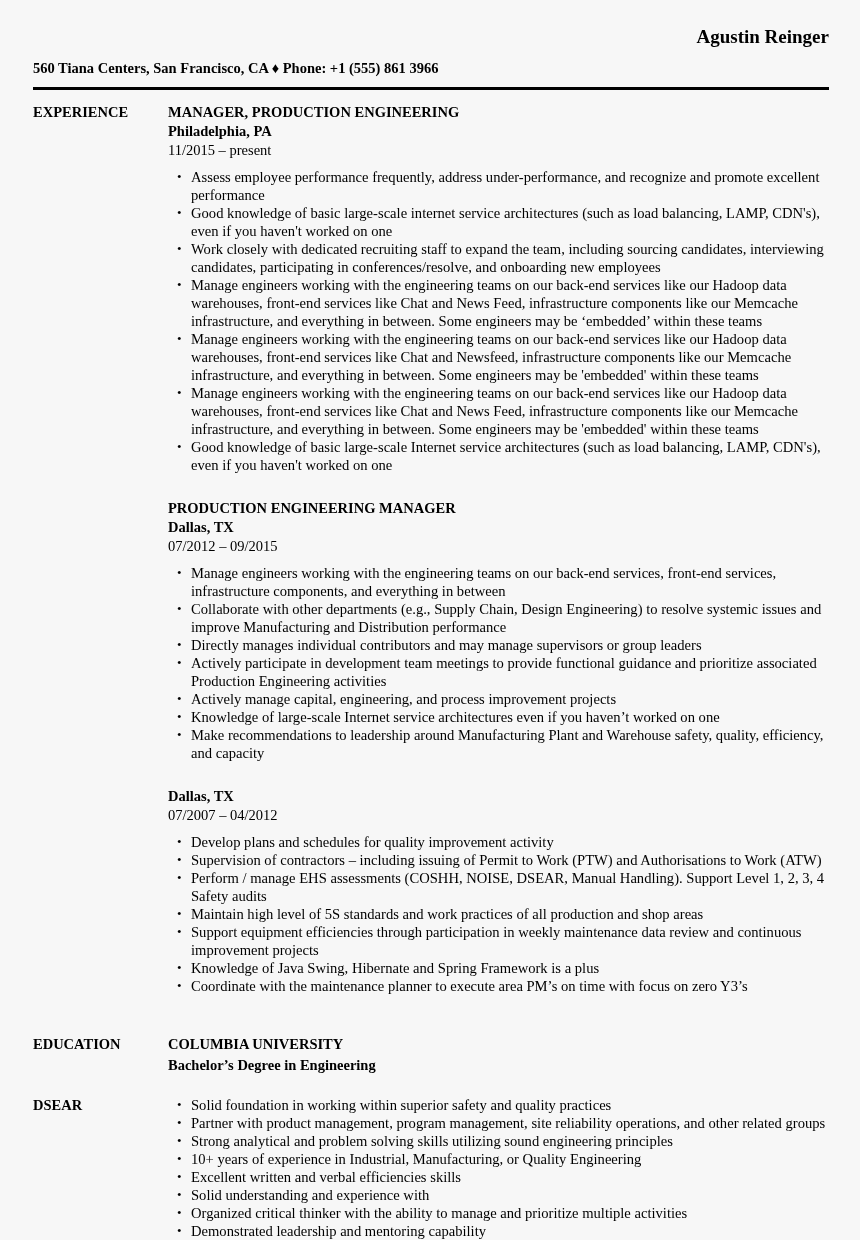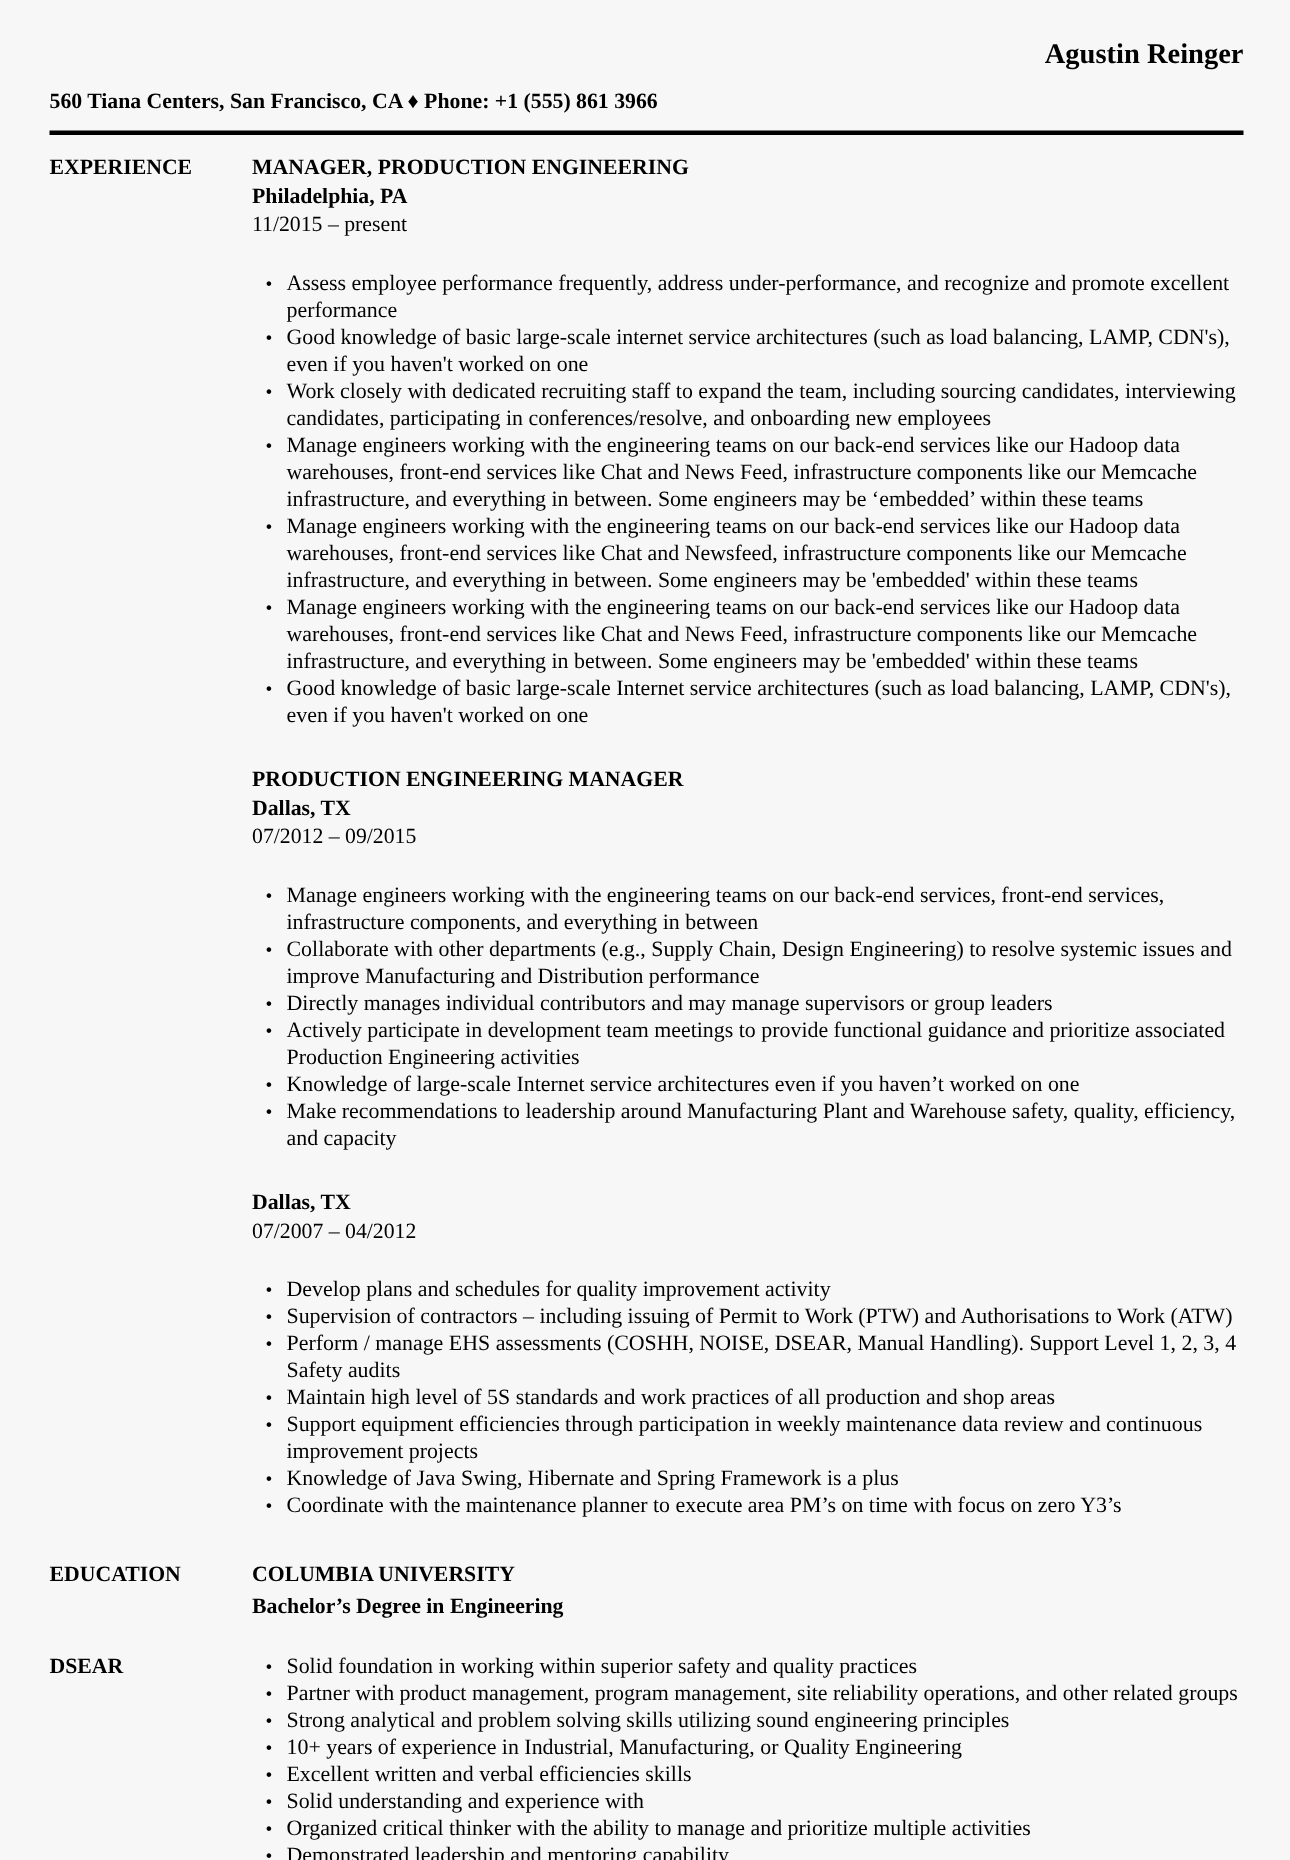--- a/index.html
+++ b/index.html
@@ -36,40 +36,40 @@
     margin-top: 10px;
   }
   
   .section {
     display: grid;
     grid-template-columns: 124px 1fr;
     align-items: start;
     gap: 11px;
   }
   .section-experience { margin-top: 13px; }
-  .section-education  { margin-top: 28px; }
+  .section-education  { margin-top: 40px; }
   .section-skills     { margin-top: 21px; }
   .section-label {
     font-size: 14.5px;
     font-weight: bold;
     line-height: 19px;
   }
   
   .job + .job { margin-top: 25px; }
   .job-title,
   .job-location {
     font-size: 14.5px;
     font-weight: bold;
     line-height: 19px;
   }
   .job-dates {
     font-size: 14.5px;
     line-height: 19px;
   }
-  .bullets { margin-top: 20px; }
+  .bullets { margin-top: 8px; }
   .bullet {
     position: relative;
     padding-left: 23px;
     font-size: 14.6px;
     line-height: 18px;
     max-width: 650px;
   }
   .bullet::before {
     content: "\2022";
     position: absolute;
@@ -123,20 +123,21 @@
       <div class="job">
         <div class="job-title">PRODUCTION ENGINEERING MANAGER</div>
         <div class="job-location">Dallas, TX</div>
         <div class="job-dates">07/2012 – 09/2015</div>
         <div class="bullets">
 
         <div class="bullet">Manage engineers working with the engineering teams on our back-end services, front-end services, infrastructure components, and everything in between</div>
             <div class="bullet">Collaborate with other departments (e.g., Supply Chain, Design Engineering) to resolve systemic issues and improve Manufacturing and Distribution performance</div>
             <div class="bullet">Directly manages individual contributors and may manage supervisors or group leaders</div>
             <div class="bullet">Actively participate in development team meetings to provide functional guidance and prioritize associated Production Engineering activities</div>
+            <div class="bullet">Actively manage capital, engineering, and process improvement projects</div>
             <div class="bullet">Knowledge of large-scale Internet service architectures even if you haven’t worked on one</div>
             <div class="bullet">Make recommendations to leadership around Manufacturing Plant and Warehouse safety, quality, efficiency, and capacity</div>
           </div>
       </div>
 
       <div class="job">
         <div class="job-location">Dallas, TX</div>
         <div class="job-dates">07/2007 – 04/2012</div>
         <div class="bullets">
 

